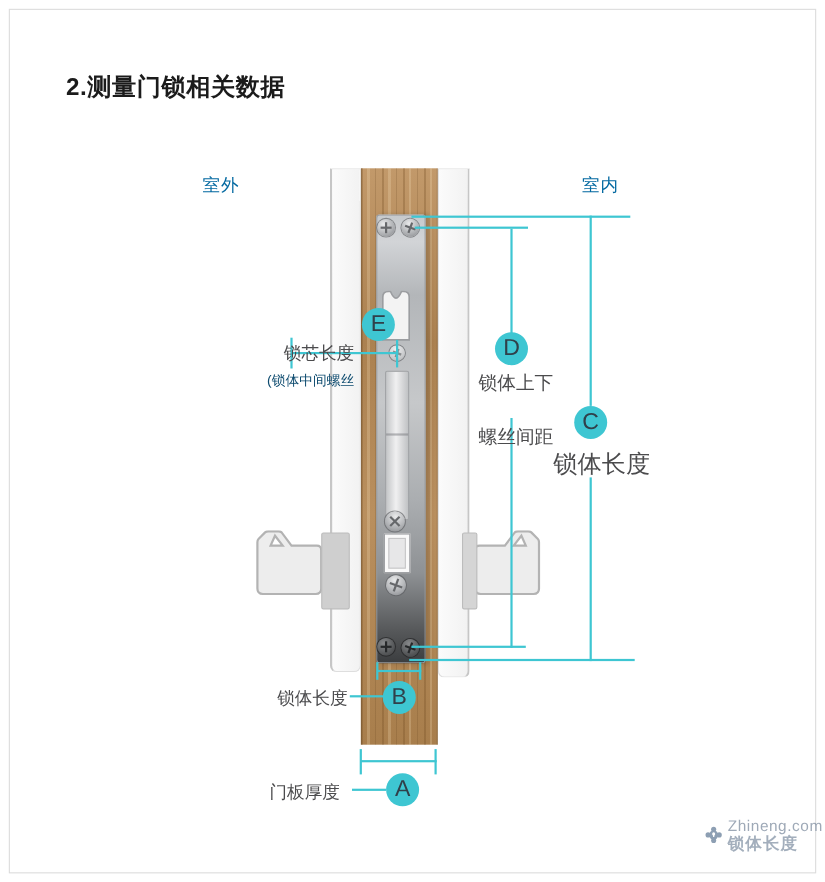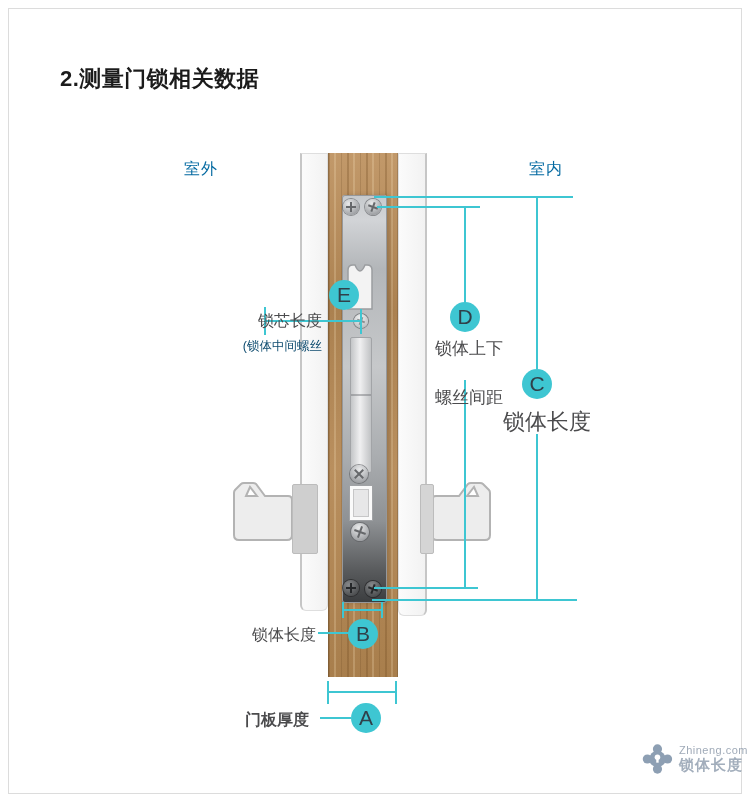--- a/index.html
+++ b/index.html
@@ -56,21 +56,21 @@
   .circle{position:absolute;width:30px;height:30px;border-radius:50%;background:#3ec6d2;color:#30404a;
     display:flex;align-items:center;justify-content:center;font-size:21px;z-index:31;}
   .lbl{position:absolute;color:#4b4b4d;font-size:16px;z-index:31;white-space:nowrap;}
   .lbl.center{text-align:right;}
   .lbl.right{text-align:right;}
   .note{position:absolute;color:#0c4a6e;font-size:12.5px;z-index:31;text-align:right;white-space:nowrap;line-height:17px;}
 
   
   .watermark{position:absolute;left:640px;top:736px;width:108px;height:46px;z-index:6;display:flex;align-items:center;opacity:.85;}
   .wm-text{margin-left:4px;color:#8e9bab;}
-  .wm-small{font-size:11px;letter-spacing:.5px;}
+  .wm-small{font-size:14px;letter-spacing:.5px;}
   .wm-main{font-size:15px;font-weight:700;letter-spacing:1px;color:#93a1b1;}
 </style>
 </head>
 <body>
 
 <div class="stage">
   <div class="frame"></div>
 
   <div class="title">2.测量门锁相关数据</div>
   <div class="side-label" style="left:184px;top:159px;">室外</div>
@@ -142,21 +142,21 @@
   <div class="tl" style="left:381px;top:602px;width:2px;height:16px;"></div>
   <div class="lbl right" style="left:194px;top:625px;width:122px;">锁体长度</div>
   <div class="tl" style="left:318px;top:632px;width:31px;height:2px;"></div>
   <div class="circle" style="left:348px;top:619px;">
       <span>B</span>
     </div>
 
   <div class="tl" style="left:328px;top:691px;width:69px;height:2px;"></div>
   <div class="tl" style="left:327px;top:681px;width:2px;height:23px;"></div>
   <div class="tl" style="left:395px;top:681px;width:2px;height:23px;"></div>
-  <div class="lbl" style="left:245px;top:710px;font-weight:bold;">门板厚度</div>
+  <div class="lbl" style="left:245px;top:710px;">门板厚度</div>
   <div class="tl" style="left:320px;top:717px;width:31px;height:2px;"></div>
   <div class="circle" style="left:351px;top:703px;">
       <span>A</span>
     </div>
 
   <div class="watermark">
     <svg width="38" height="38" viewBox="0 0 38 38">
       <g fill="#7a8fa6">
         <circle cx="19" cy="8" r="5"></circle>
           <circle cx="19" cy="30" r="5"></circle>

